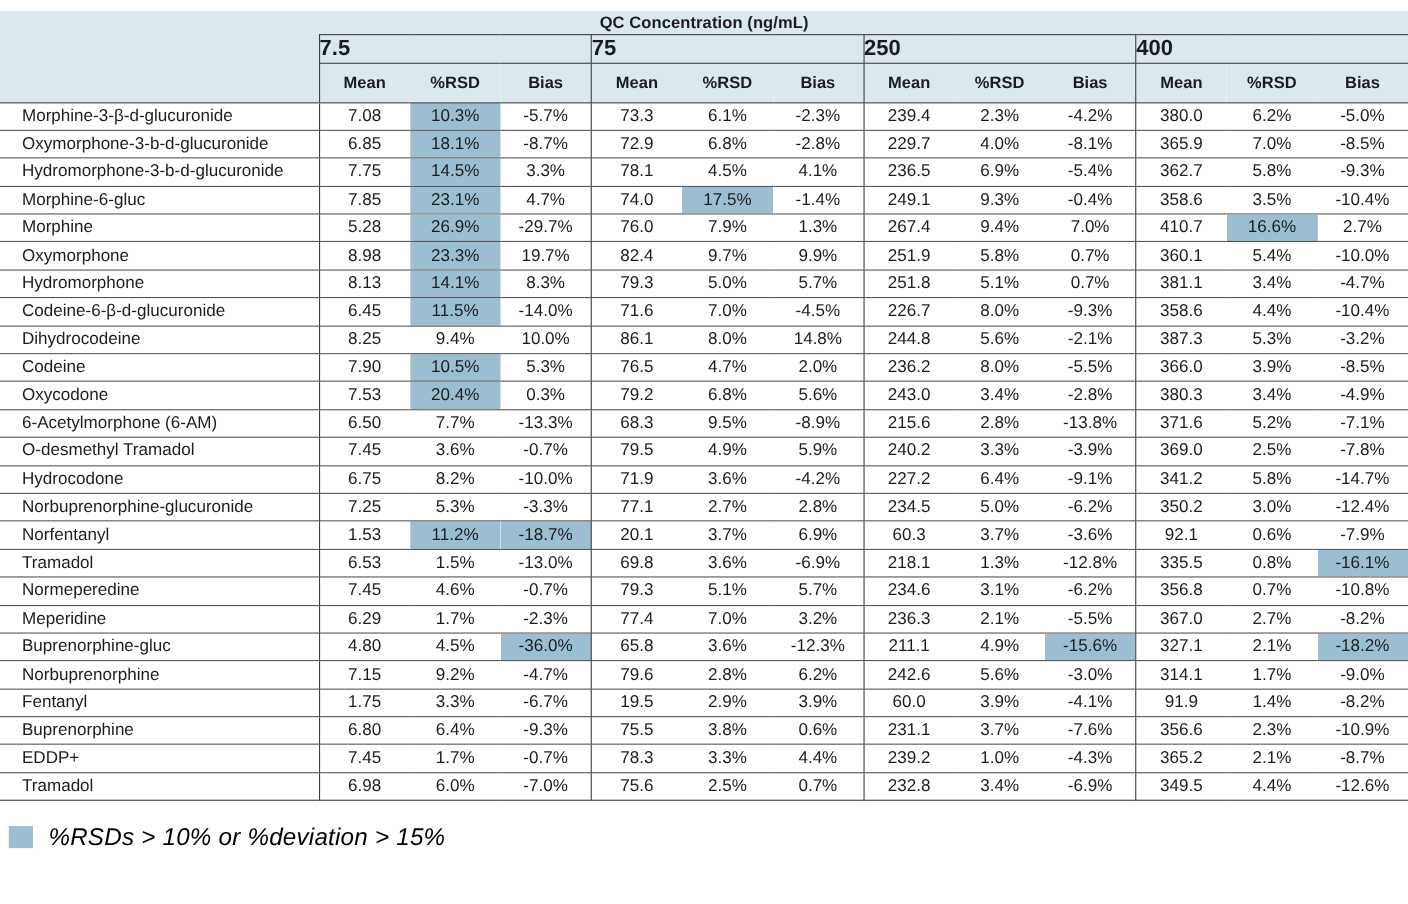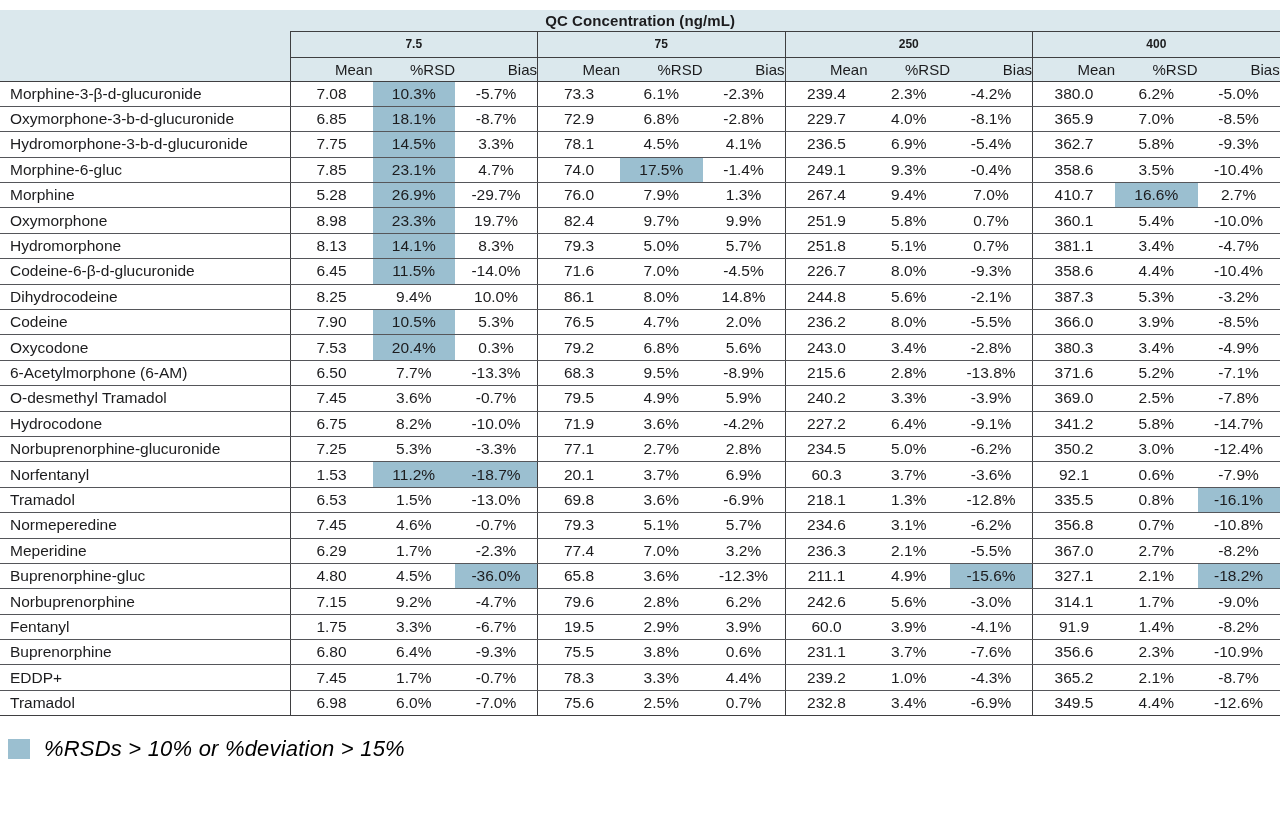--- a/index.html
+++ b/index.html
@@ -22,36 +22,36 @@
   col.c-val{width:82.5px;}
   th,td{padding:0;font-weight:normal;}
   .title-cell{
     background:var(--header-bg);height:21px;
     font-weight:bold;font-size:15px;text-align:center;letter-spacing:0.1px;margin-top:20px;
   }
   .spacer-cell{background:var(--header-bg);}
   .spacer-bottom{border-bottom:1.5px solid var(--grid-dark);}
   .group-cell{
     background:var(--header-bg);height:26px;
-    font-weight:bold;font-size:12px;text-align:center;
+    font-weight:bold;font-size:20px;text-align:left;
     border:1px solid var(--grid-dark);
   }
   .sub-cell{
-    background:var(--header-bg);height:24px;
-    font-weight:normal;font-size:15px;text-align:right;
+    background:var(--header-bg);height:36px;
+    font-weight:bold;font-size:15px;text-align:center;
     border-bottom:1.5px solid var(--grid-dark);
   }
   .sub-cell.g-start{border-left:1px solid var(--grid-dark);}
   .sub-cell.g-end{border-right:1px solid var(--grid-dark);}
   tbody td{
     height:25.4px;font-size:15.5px;
     border-bottom:1px solid var(--row-line);
     white-space:nowrap;overflow:hidden;
   }
-  td.compound{text-align:left;padding-left:10px;border-right:1px solid var(--grid-dark);}
+  td.compound{text-align:left;padding-left:20px;border-right:1px solid var(--grid-dark);}
   td.val{text-align:center;}
   td.g-end{border-right:1px solid var(--grid-dark);}
   td.hl{background:var(--highlight);}
   tbody tr:last-child td{border-bottom:1.5px solid var(--grid-dark);}
   .legend{
     margin-top:20px;margin-left:8px;
     display:flex;align-items:center;gap:14px;
   }
   .swatch{width:22px;height:20px;background:var(--highlight);flex:0 0 auto;}
   .legend-text{font-style:italic;font-size:22px;letter-spacing:0.2px;color:#000000;}

